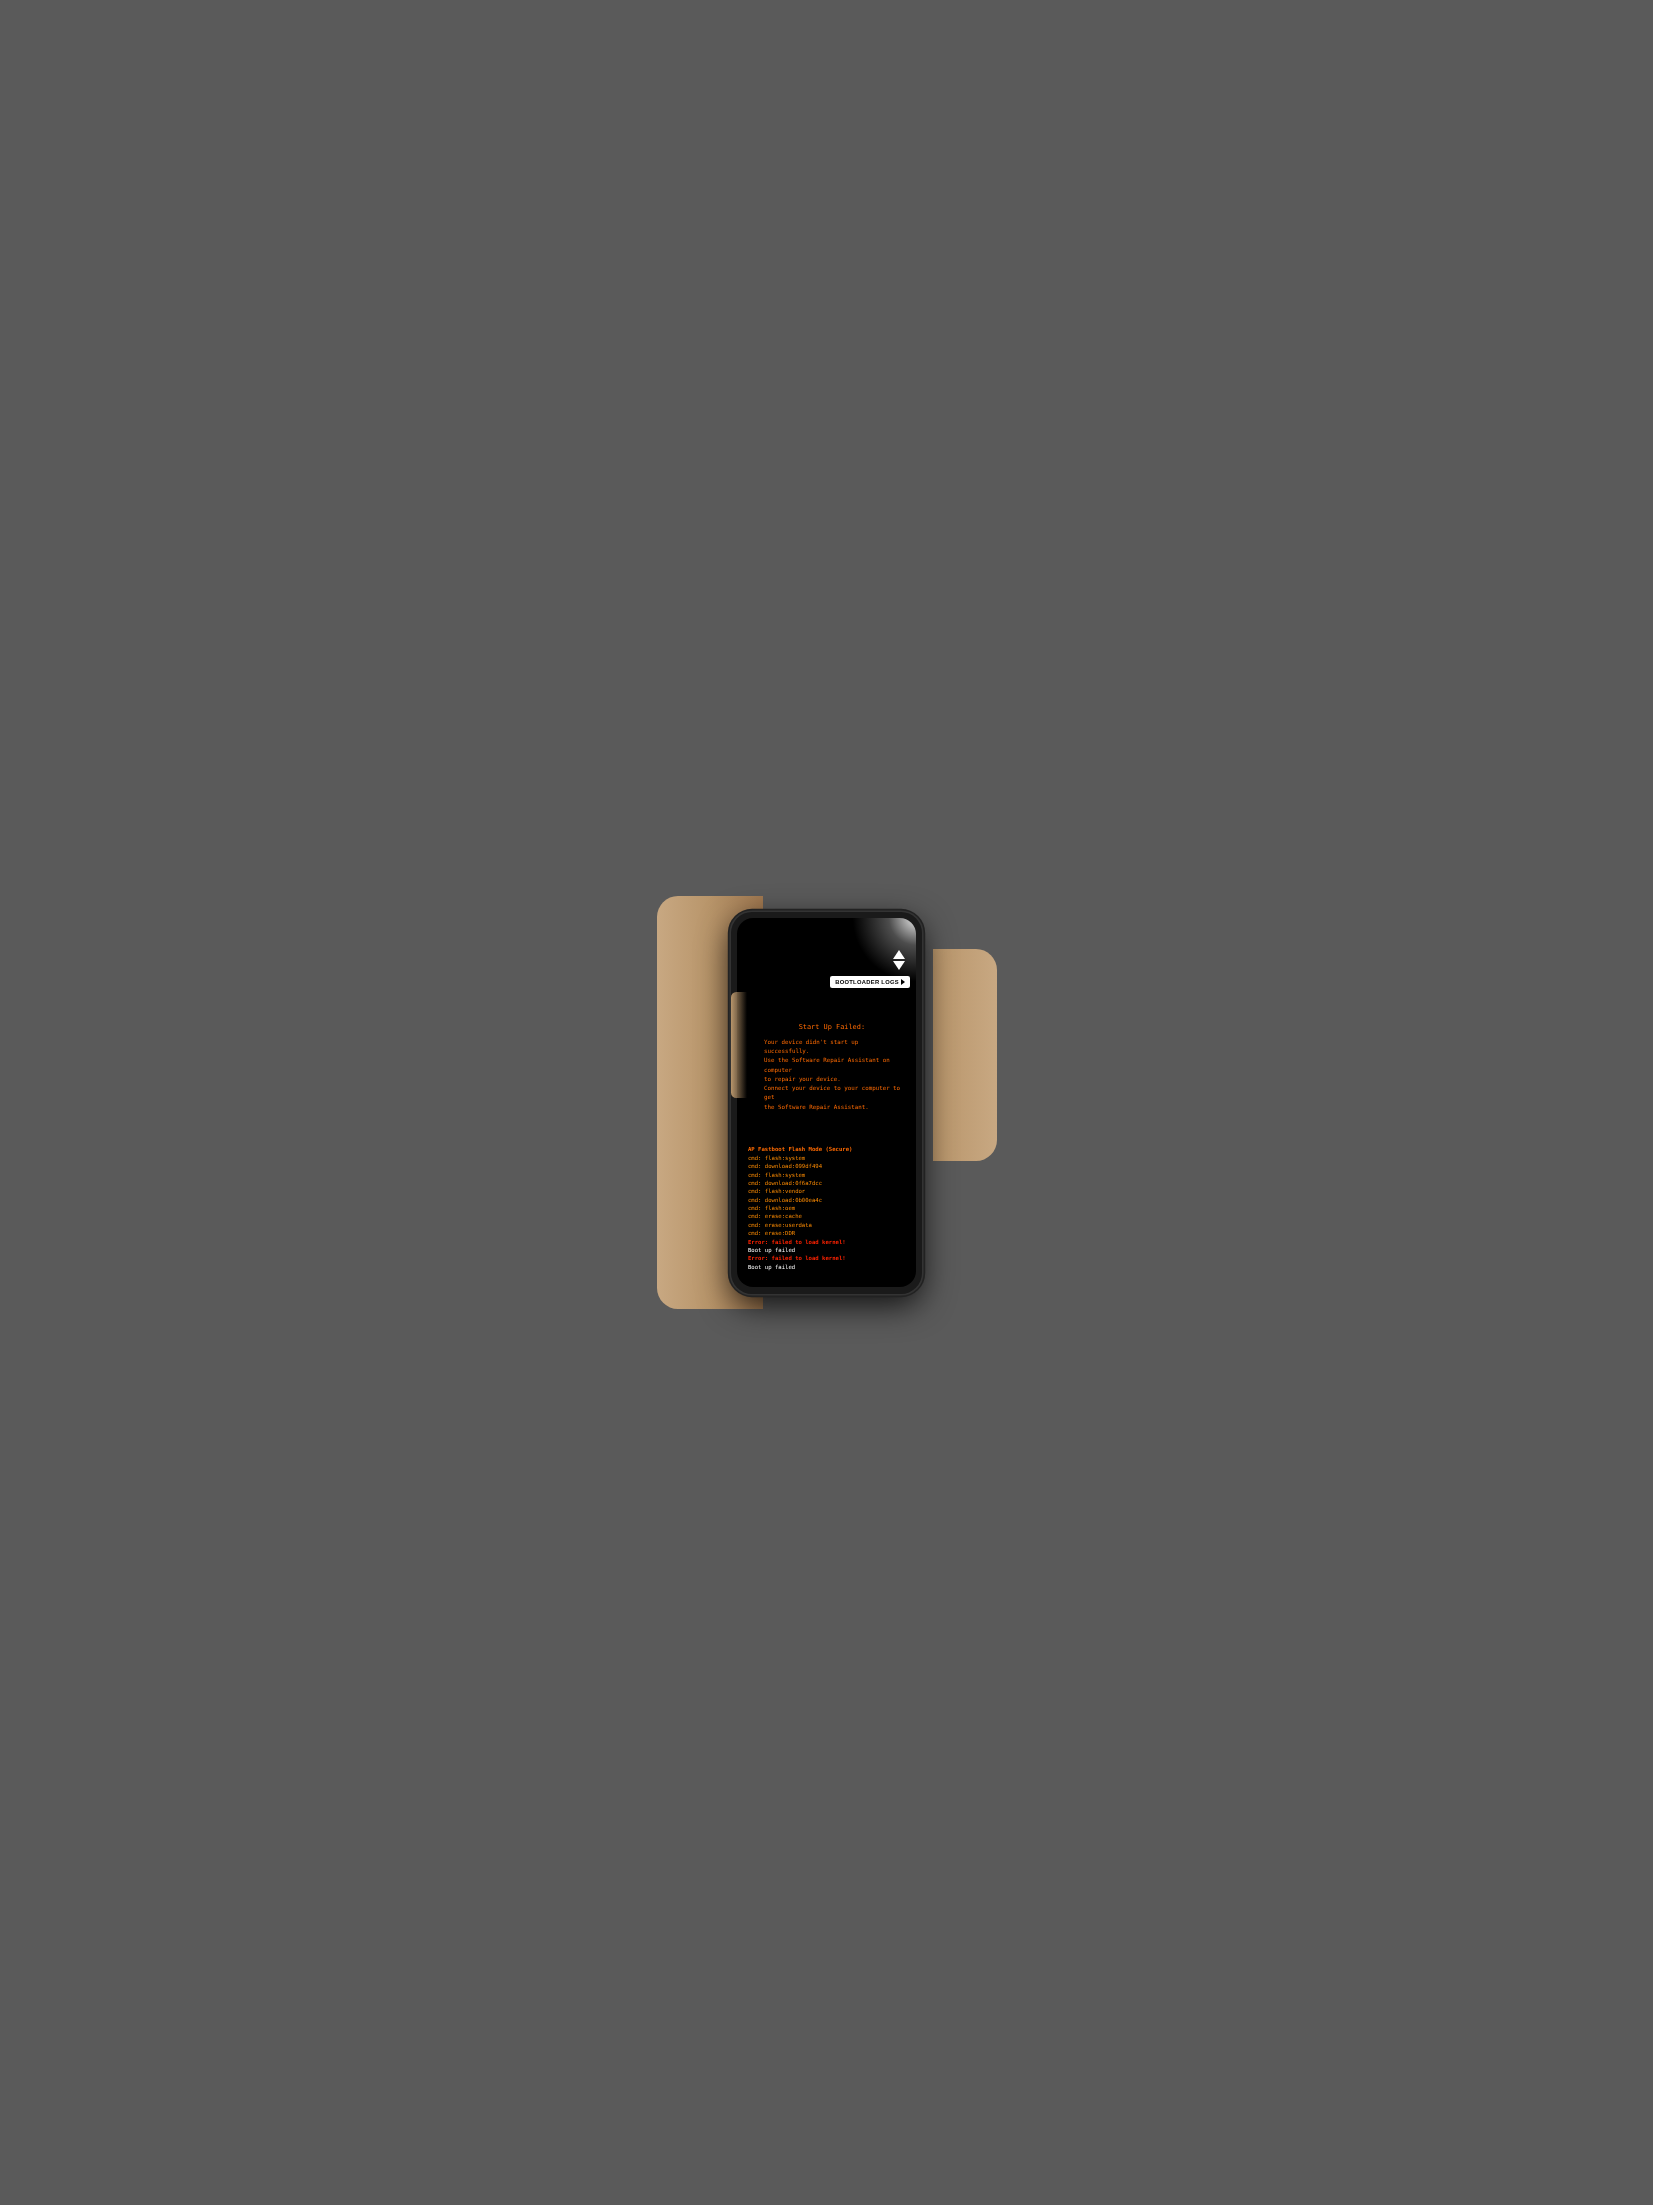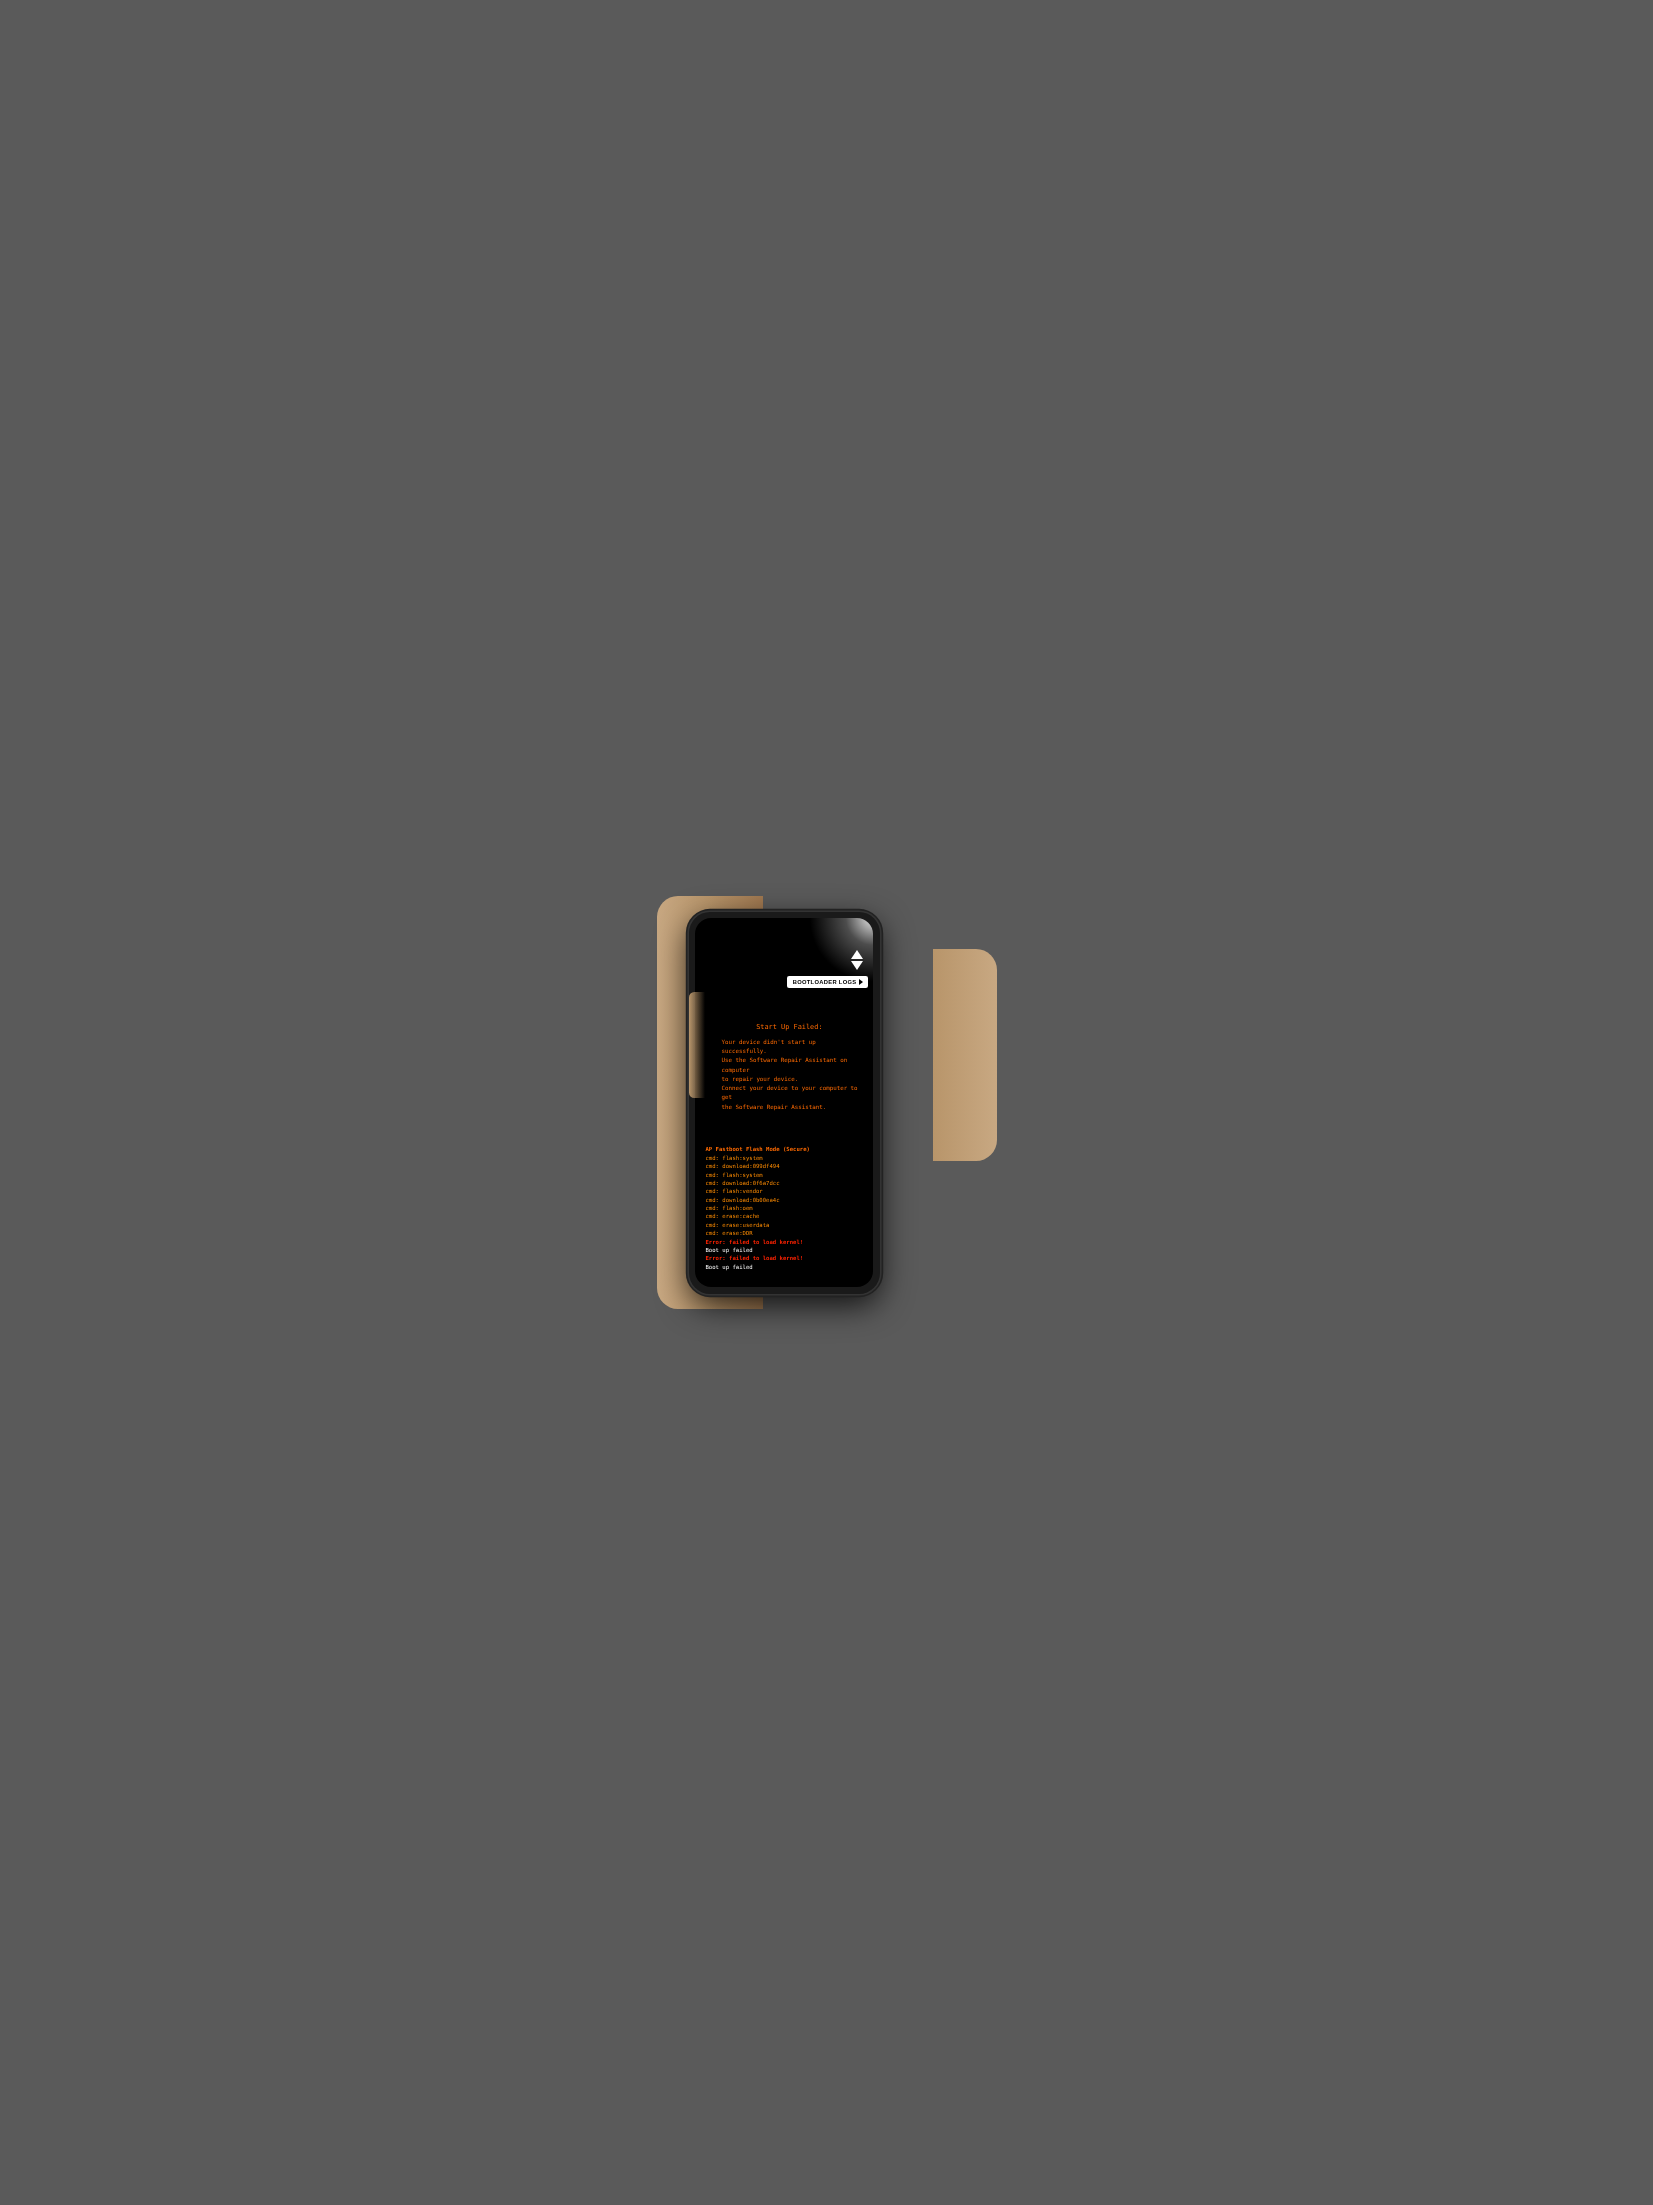--- a/index.html
+++ b/index.html
@@ -13,20 +13,21 @@
       align-items: center;
       font-family: monospace;
       overflow: hidden;
     }
 
     .scene {
       position: relative;
       width: 276px;
       height: 413px;
       display: flex;
+      justify-content: center;
       align-items: center;
     }
 
     
     .hand-bg {
       position: absolute;
       left: -32px;
       top: 0;
       width: 106px;
       height: 413px;

